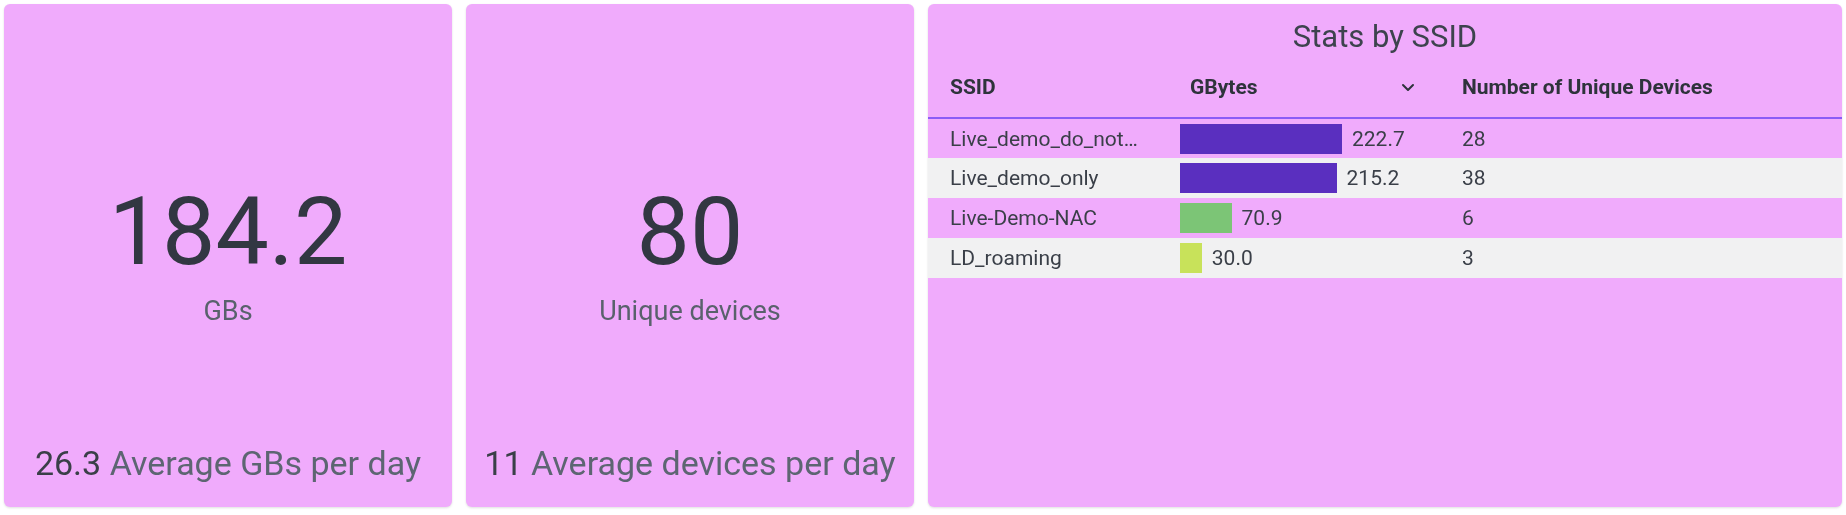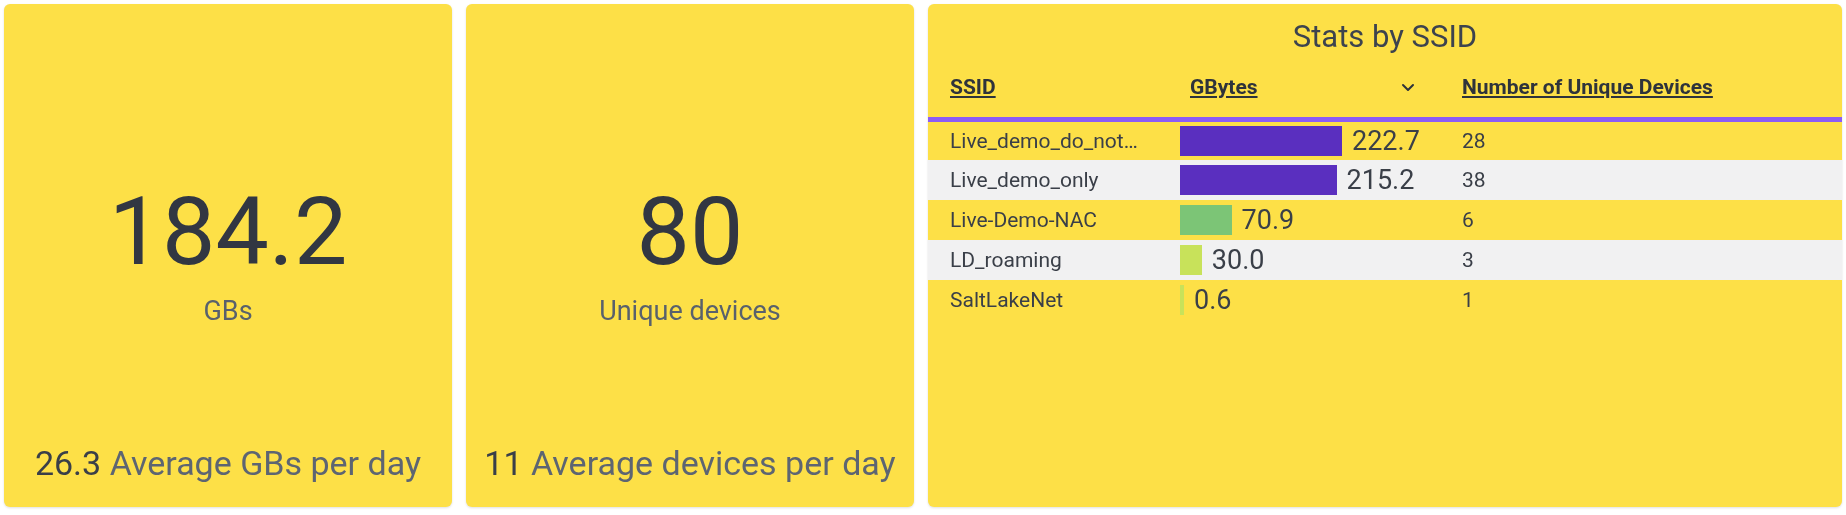--- a/index.html
+++ b/index.html
@@ -6,21 +6,21 @@
     body {
       font-family: -apple-system, BlinkMacSystemFont, "Segoe UI", Roboto, Helvetica, Arial, sans-serif;
       background: #fff;
       width: 1846px;
       height: 515px;
       display: flex;
       gap: 14px;
       padding: 4px;
     }
     .card {
-      background: #fde047;
+      background: #f0abfc;
       border-radius: 6px;
       box-shadow: 0 1px 3px rgba(0,0,0,0.08), 0 1px 2px rgba(0,0,0,0.05);
       position: relative;
     }
     .metric-card {
       width: 448px;
       height: 503px;
       display: flex;
       flex-direction: column;
       align-items: center;
@@ -70,23 +70,22 @@
     table {
       width: 100%;
       border-collapse: collapse;
     }
     th {
       text-align: left;
       font-size: 21px;
       font-weight: 700;
       color: #2e333b;
       padding: 10px 22px 18px 22px;
-      border-bottom: 5px solid #8b5cf6;
+      border-bottom: 2px solid #8b5cf6;
       vertical-align: top;
-      text-decoration: underline;
     }
     th.col-ssid { width: 240px; }
     th.col-gbytes { width: 272px; position: relative; }
     th.col-devices { width: auto; }
     .sort-icon {
       position: absolute;
       right: 22px;
       top: 12px;
     }
     td {
@@ -112,21 +111,21 @@
       display: flex;
       align-items: center;
       height: 30px;
     }
     .bar {
       height: 30px;
       flex-shrink: 0;
     }
     .bar-label {
       margin-left: 10px;
-      font-size: 27px;
+      font-size: 21px;
       color: #3a3f48;
     }
     td.col-devices {
       text-align: left;
     }
   </style>
 </head>
 <body>
 
 <div class="card metric-card">
@@ -198,25 +197,15 @@
         <tr>
           <td class="col-ssid">LD_roaming</td>
           <td class="col-gbytes">
             <div class="bar-wrapper">
               <div class="bar" style="width: 21.8231px; background: rgb(200, 226, 90);"></div>
               <span class="bar-label">30.0</span>
             </div>
           </td>
           <td class="col-devices">3</td>
         </tr>
-        <tr>
-          <td class="col-ssid">SaltLakeNet</td>
-          <td class="col-gbytes">
-            <div class="bar-wrapper">
-              <div class="bar" style="width: 4px; background: rgb(200, 226, 90);"></div>
-              <span class="bar-label">0.6</span>
-            </div>
-          </td>
-          <td class="col-devices">1</td>
-        </tr>
       </tbody>
   </table>
 </div>
 
 </body></html>

